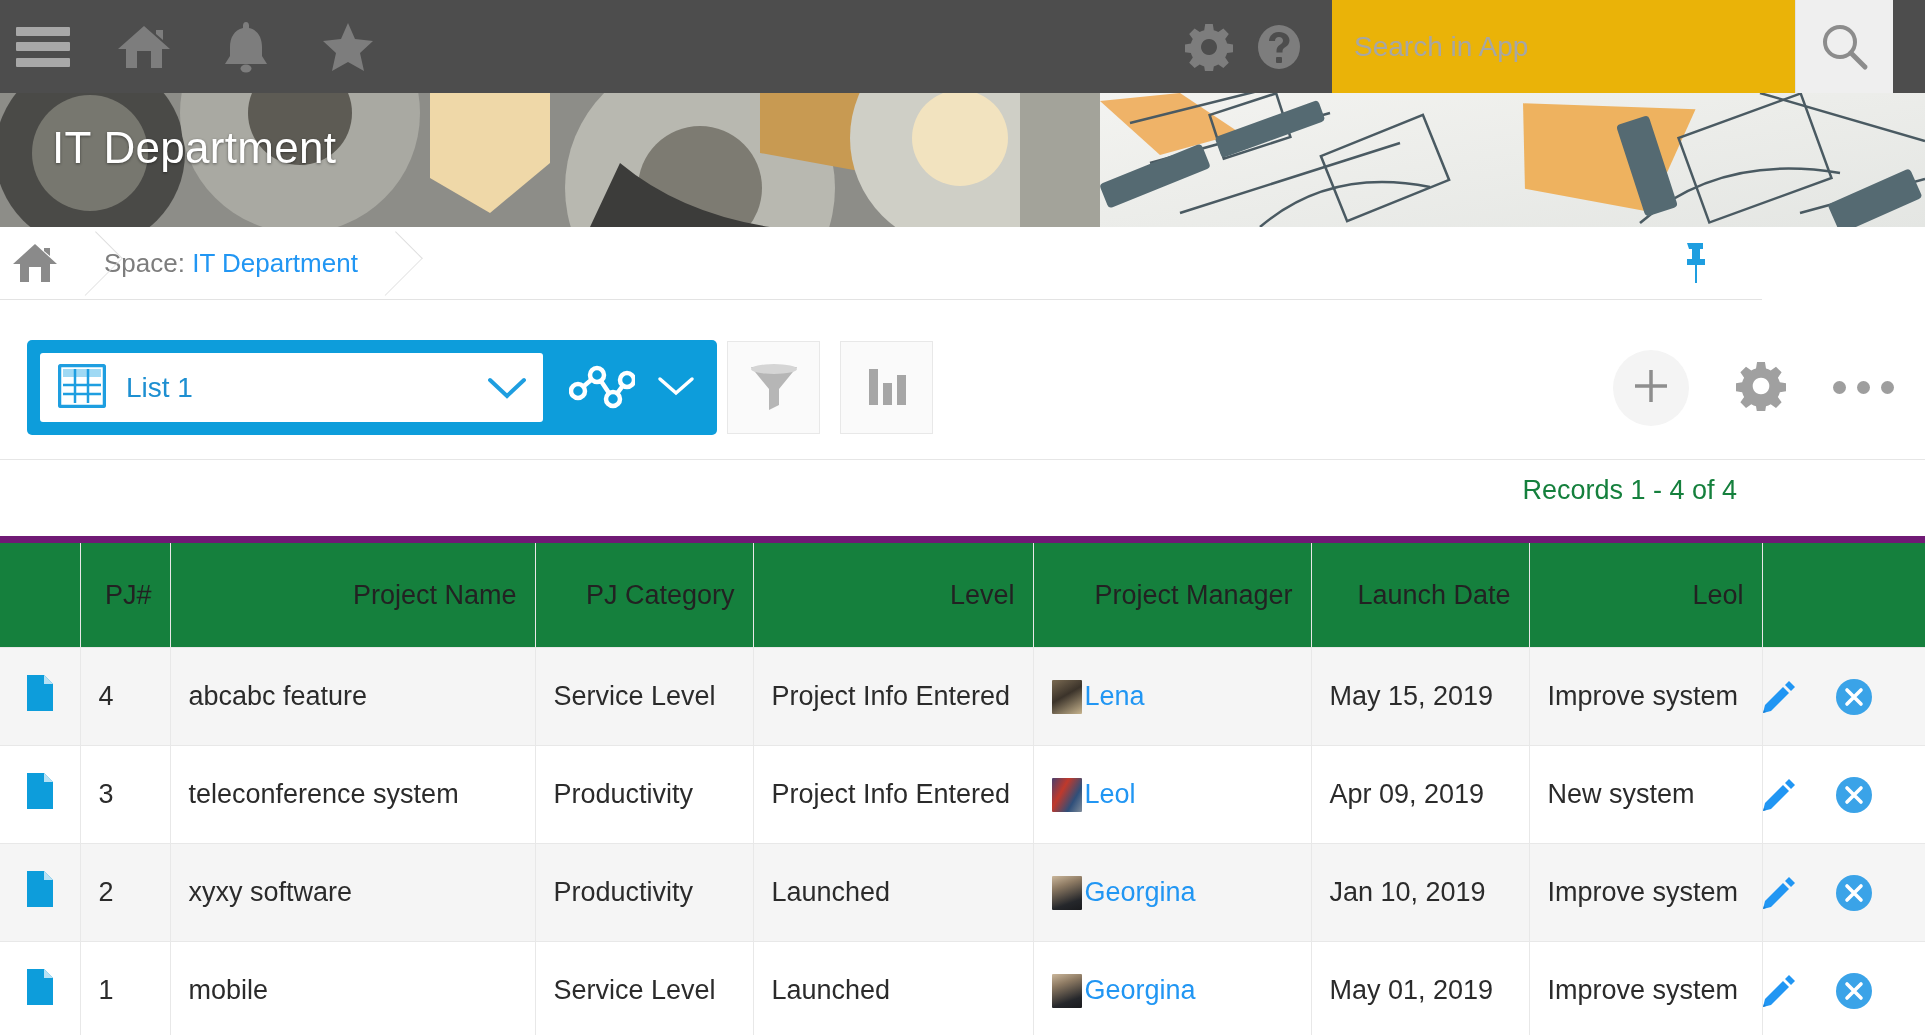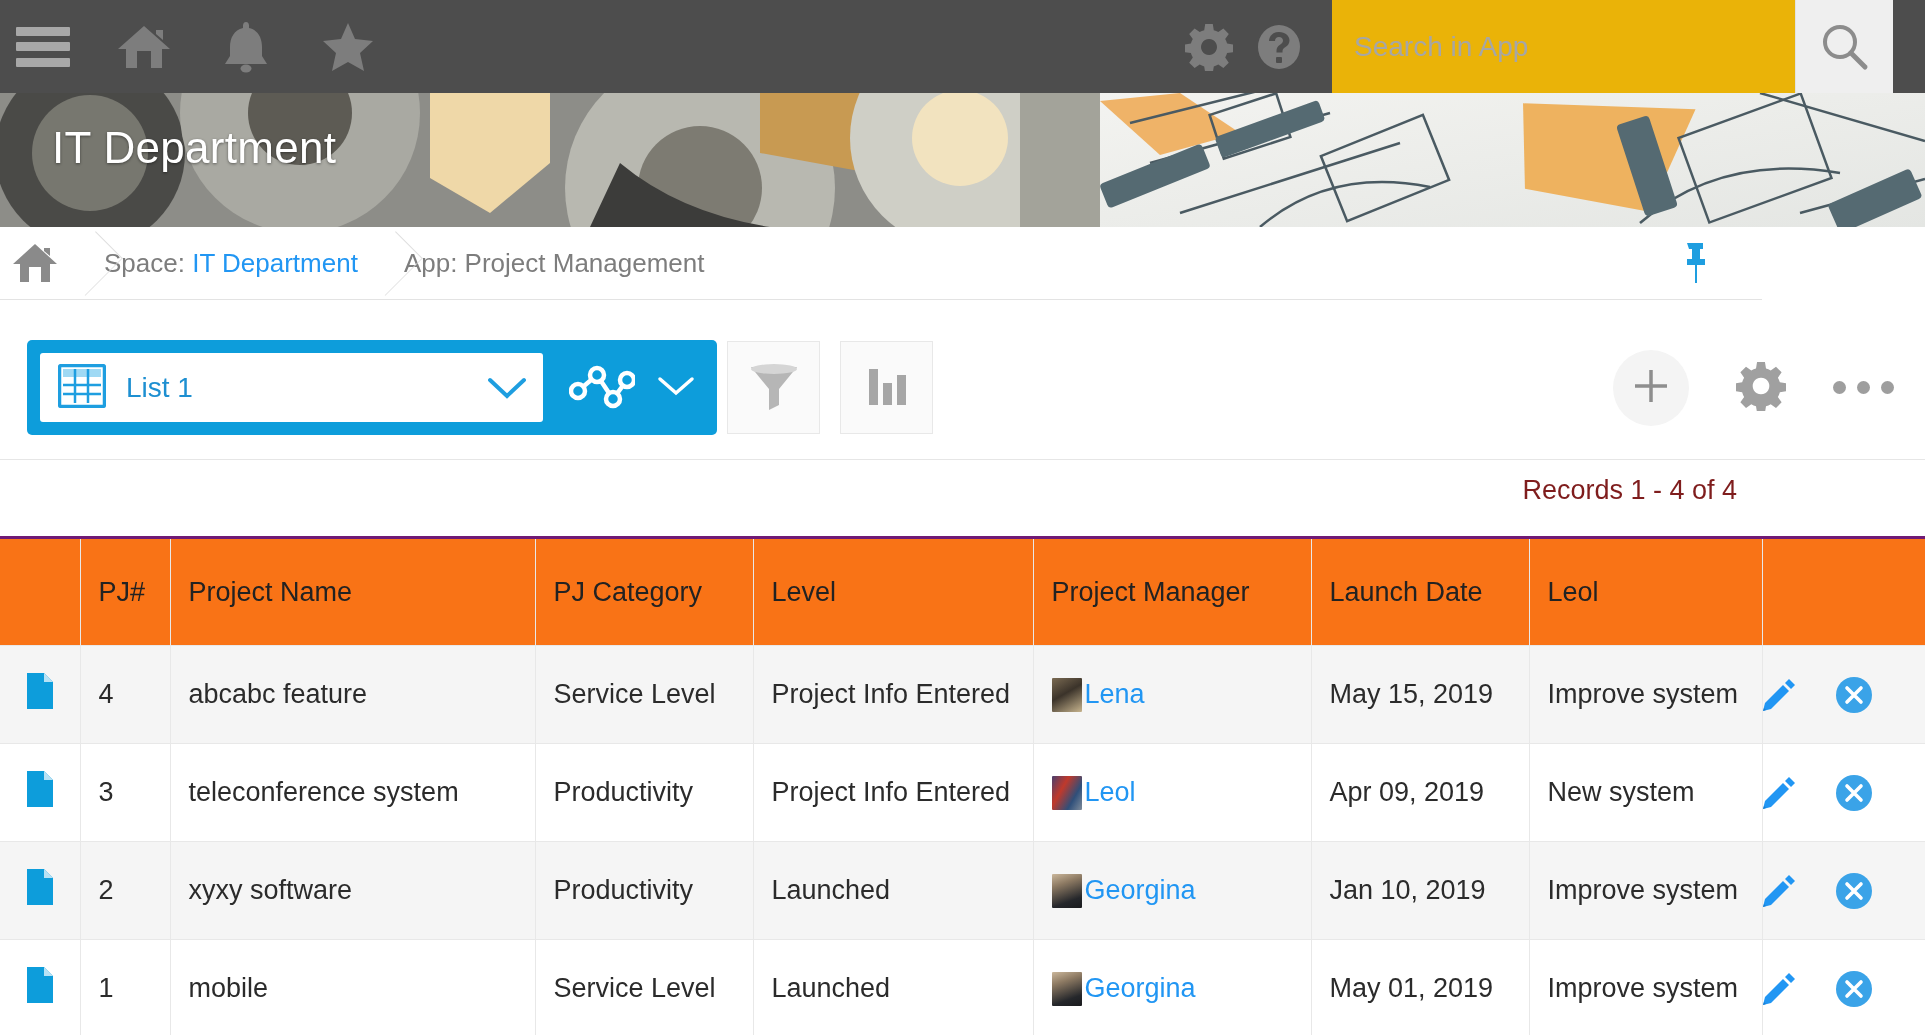--- a/index.html
+++ b/index.html
@@ -222,21 +222,21 @@
   .rt-btn { display: flex; align-items: center; justify-content: center; cursor: pointer; width: 60px; }
   .dots { display: flex; gap: 11px; }
   .dots i { width: 13px; height: 13px; border-radius: 50%; background: #9e9e9e; display: block; }
 
   
   .records {
     position: absolute;
     top: 475px;
     right: 188px;
     font-size: 27px;
-    color: #7f1d1d;
+    color: #15803d;
   }
 
   
   .tablewrap {
     position: absolute;
     top: 536px; left: 0;
     width: 1925px;
   }
   table.grid {
     width: 1925px;
@@ -251,23 +251,24 @@
     font-size: 27px;
     color: #2b2b2b;
     padding: 0 18px;
     height: 98px;
     vertical-align: middle;
     overflow: hidden;
     white-space: nowrap;
   }
   table.grid thead th {
     height: 108px;
-    border-top: 3px solid #701a75;
-    background: #f97316;
+    border-top: 7px solid #701a75;
+    background: #15803d;
     color: #222;
+    text-align: right;
   }
   table.grid th.c0, table.grid td.c0 { border-right: 1px solid #e8e8e8; }
   table.grid td.c0 { text-align: center; padding: 0; }
   table.grid th.last, table.grid td.last { border-right: none; }
   tr.alt td { background: #f5f5f5; }
   tr.plain td { background: #ffffff; }
 
   .pm-cell { display: flex; align-items: center; gap: 3px; }
   .avatar {
     width: 30px; height: 34px;
@@ -388,21 +389,20 @@
   <div class="crumb-home">
     <svg width="46" height="42" viewBox="0 0 46 42">
         <path fill="#8a8a8a" d="M23 2 L45 22 L38 22 L38 40 L29 40 L29 25 L17 25 L17 40 L8 40 L8 22 L1 22 Z M32 6 L38 6 L38 14 L32 9 Z"></path>
       </svg>
   </div>
   <div class="crumb-sep"></div>
   <div class="crumb-item">
     <span>Space: </span><span class="lnk">IT Department</span>
   </div>
   <div class="crumb-sep"></div>
-  <div class="crumb-item">App: Project Management</div>
   <div class="crumb-pin">
     <svg width="26" height="44" viewBox="0 0 26 44">
         <path fill="#1e9ee0" d="M5 2 h16 v6 h-3 v10 h5 v6 h-8 v18 h-2 v-18 h-8 v-6 h5 v-10 h-3 Z"></path>
       </svg>
   </div>
 </div>
 
 <div class="viewbar">
   <div class="view-group">
     <div class="view-select">

